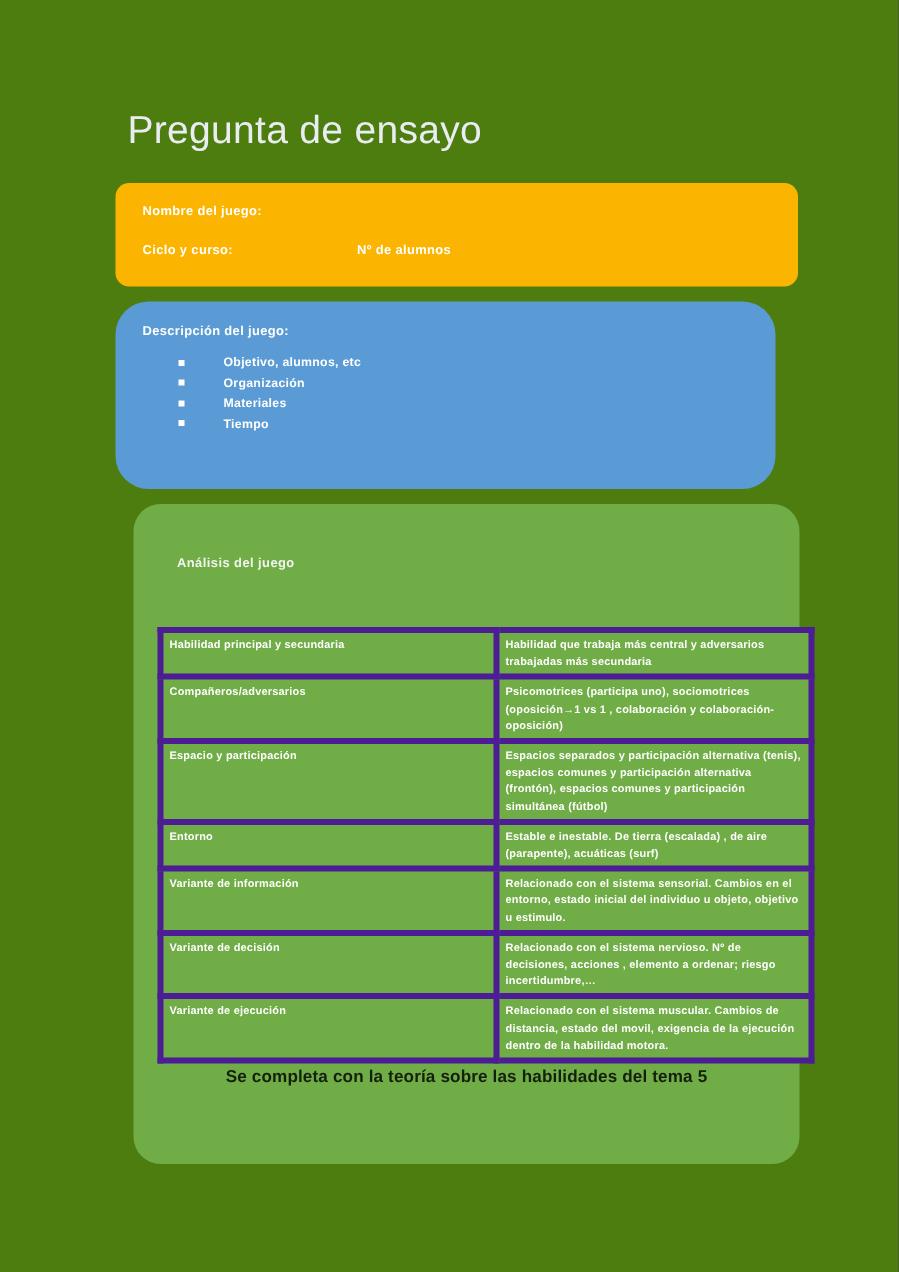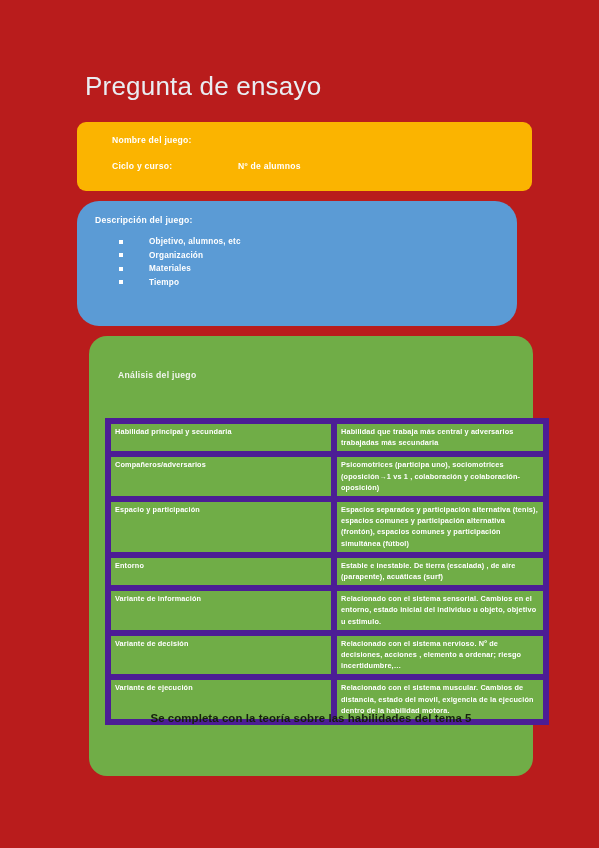--- a/index.html
+++ b/index.html
@@ -12,21 +12,21 @@
     height: 848px;
     overflow: hidden;
     font-family: "Liberation Sans", sans-serif;
     -webkit-font-smoothing: antialiased;
   }
 
   .page {
     position: relative;
     width: 599px;
     height: 848px;
-    background: #b91c1c;
+    background: #4d7c0f;
   }
 
   
   .doc-title {
     position: absolute;
     left: 85px;
     top: 71px;
     font-size: 26px;
     font-weight: 400;
     letter-spacing: 0.2px;
@@ -49,21 +49,21 @@
   .orange-row {
     position: relative;
     height: 26px;
     color: #ffffff;
     font-size: 8.6px;
     font-weight: 700;
     letter-spacing: 0.25px;
   }
   .orange-row .lbl {
     position: absolute;
-    left: 17px;
+    left: 0;
     top: 0;
   }
   .orange-row .lbl2 {
     position: absolute;
     left: 143px;
     top: 0;
   }
 
   
   .card-blue {
@@ -132,21 +132,21 @@
   
   .analysis-table {
     position: absolute;
     left: 16px;
     top: 82px;
     width: 410px;
     border-collapse: collapse;
     table-layout: fixed;
   }
   .analysis-table td {
-    border: 6px solid #4c1d95;
+    border: 4px solid #4c1d95;
     vertical-align: top;
     padding: 2px 4px 3px 4px;
     color: #ffffff;
     font-size: 7.3px;
     font-weight: 700;
     letter-spacing: 0.15px;
     line-height: 11.2px;
     background: #70ad47;
   }
   .analysis-table td.col-left { width: 212px; }

